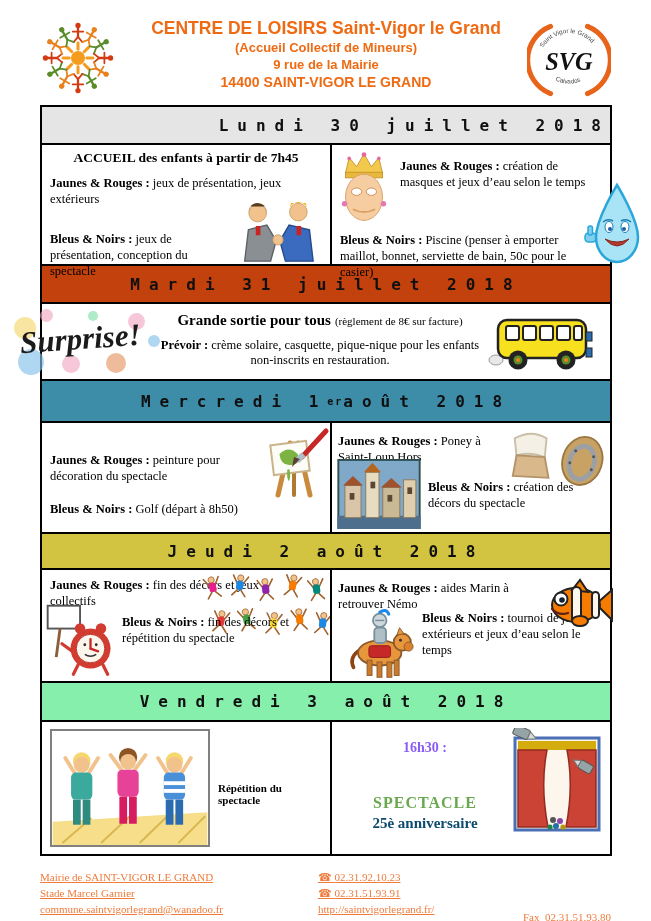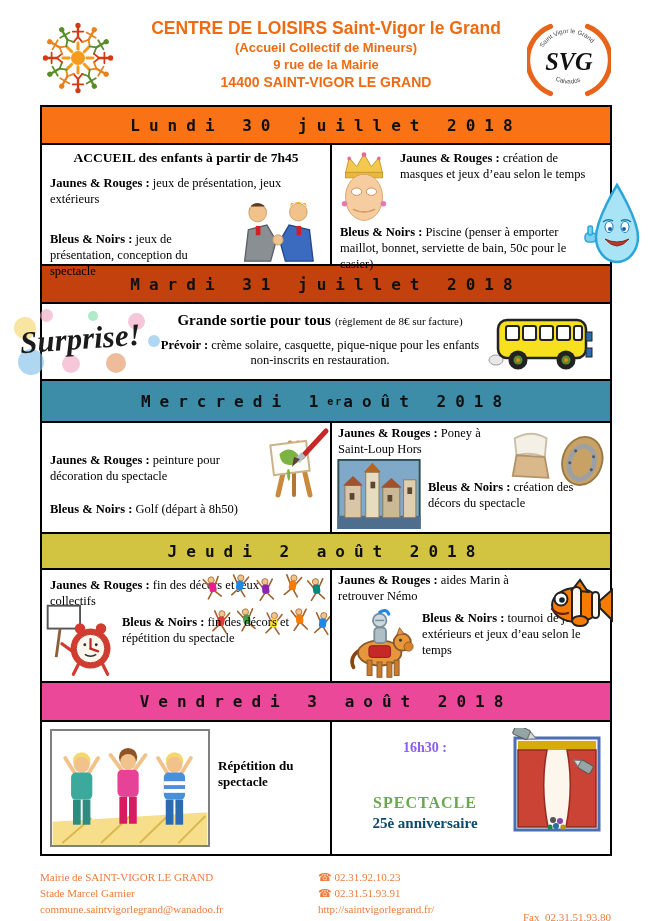--- a/index.html
+++ b/index.html
@@ -13,54 +13,54 @@
   .hdr-addr{font-size:13px;line-height:17px;}
   .hdr-addr2{font-size:14px;line-height:18px;}
   .logo-kids{position:absolute;left:31px;top:6px;}
   .logo-svg{position:absolute;left:527px;top:10px;}
   
   .tbl{position:absolute;left:40px;top:97px;width:572px;border:2px solid #000;box-sizing:border-box;}
   .band{display:flex;align-items:center;justify-content:center;box-sizing:border-box;
         border-bottom:2px solid #000;font-family:"DejaVu Sans Mono","Liberation Mono",monospace;
         font-weight:bold;font-size:16px;letter-spacing:9px;color:#101010;white-space:nowrap;}
   .band sup{font-size:10px;letter-spacing:2px;}
-  .b-lundi{height:38px;background:#f97316;}
+  .b-lundi{height:38px;background:#e5e5e5;justify-content:flex-end;}
   .b-mardi{height:38px;background:#c2410c;}
   .b-mercredi{height:42px;background:#3D8CA8;}
   .b-jeudi{height:36px;background:#D2C340;}
-  .b-vendredi{height:39px;background:#ec4899;}
+  .b-vendredi{height:39px;background:#86efac;}
   .crow{position:relative;display:flex;box-sizing:border-box;border-bottom:2px solid #000;}
   .crow.last{border-bottom:none;}
   .h-lundi{height:121px;} .h-mardi{height:77px;display:block;} .h-mercredi{height:111px;}
   .h-jeudi{height:113px;} .h-vendredi{height:132px;}
   .cl{position:relative;width:290px;box-sizing:border-box;border-right:2px solid #000;padding:3px 6px;}
-  .cr{position:relative;flex:1;box-sizing:border-box;padding:0 6px;}
+  .cr{position:relative;flex:1;box-sizing:border-box;padding:8px 6px;}
   .p{font-size:12.5px;line-height:1.28;margin:6px 2px;}
   .p b{font-weight:bold;}
   .accueil{font-weight:bold;font-size:13.5px;text-align:center;margin-top:2px;}
   .abs{position:absolute;}
   
   .surprise{position:absolute;left:-32px;top:5px;width:152px;height:66px;}
   .surprise .dot{position:absolute;border-radius:50%;opacity:.65;}
   .surprise .word{position:absolute;left:10px;top:12px;font-family:"Liberation Serif",serif;
         font-style:italic;font-weight:bold;font-size:31px;transform:rotate(-4deg);color:#1b1b1b;}
   .mardi-center{position:absolute;left:112px;top:7px;width:332px;text-align:center;}
   .mardi-headline{font-size:15px;font-weight:bold;}
   .mardi-note{font-size:11px;font-weight:normal;}
   .mardi-prevoir{font-size:12.5px;margin-top:9px;}
   
   .photo-frame{position:absolute;left:8px;top:7px;width:160px;height:118px;border:2px solid #808080;
                background:#fff;box-sizing:border-box;}
-  .rep-caption{position:absolute;left:176px;top:36px;width:106px;font-weight:bold;font-size:13px;}
+  .rep-caption{position:absolute;left:176px;top:60px;width:106px;font-weight:bold;font-size:11px;}
   .show-block{position:absolute;left:0;top:0;width:186px;text-align:center;}
   .show-time{margin-top:18px;font-weight:bold;font-size:14px;color:#8b5cf6;}
   .show-name{margin-top:38px;font-weight:bold;font-size:16px;letter-spacing:1px;color:#69A84F;}
   .show-sub{margin-top:3px;font-weight:bold;font-size:15px;color:#0c4a6e;}
   
-  .foot{position:absolute;color:#EF7B3C;font-size:11px;line-height:16px;}
+  .foot{position:absolute;color:#EF7B3C;font-size:11px;line-height:16px;text-decoration:underline;}
   .f1{left:40px;top:861px;width:280px;}
   .f2{left:318px;top:861px;width:200px;}
   .f3{left:523px;top:901px;width:120px;}
 </style>
 </head>
 <body>
 
 <div class="sheet">
 
   <svg class="logo-kids" width="94" height="88" viewBox="0 0 100 100">

